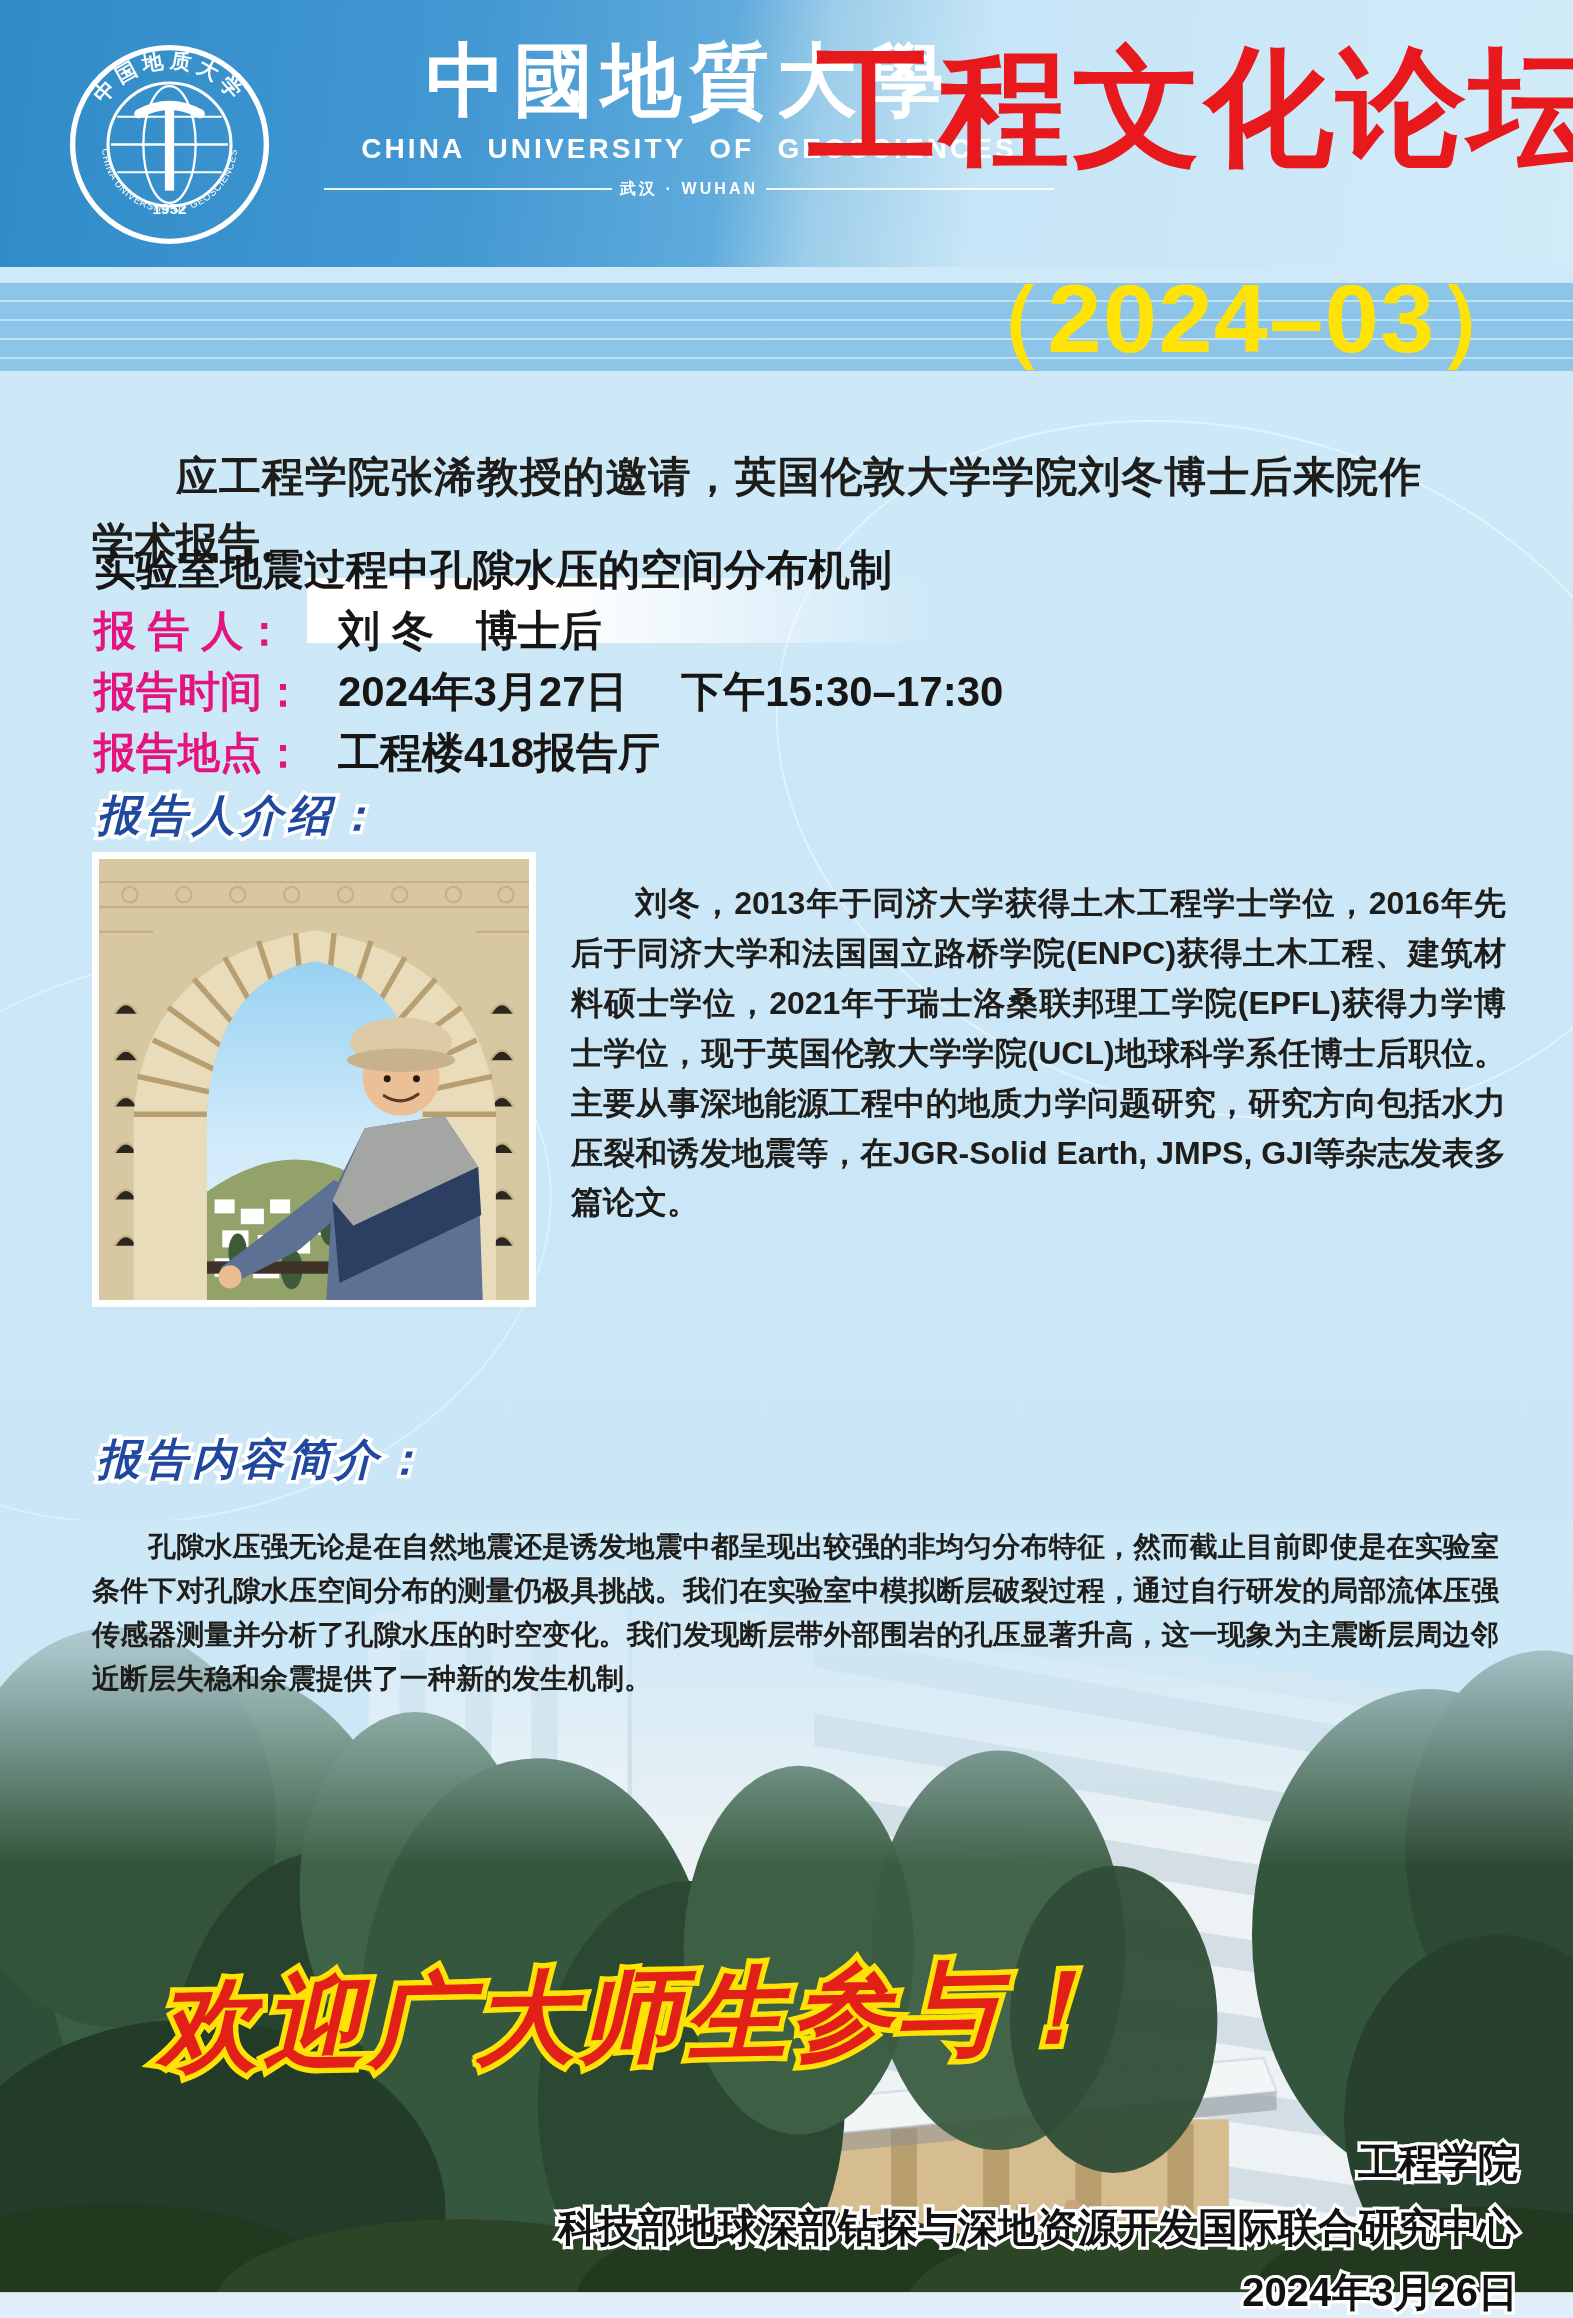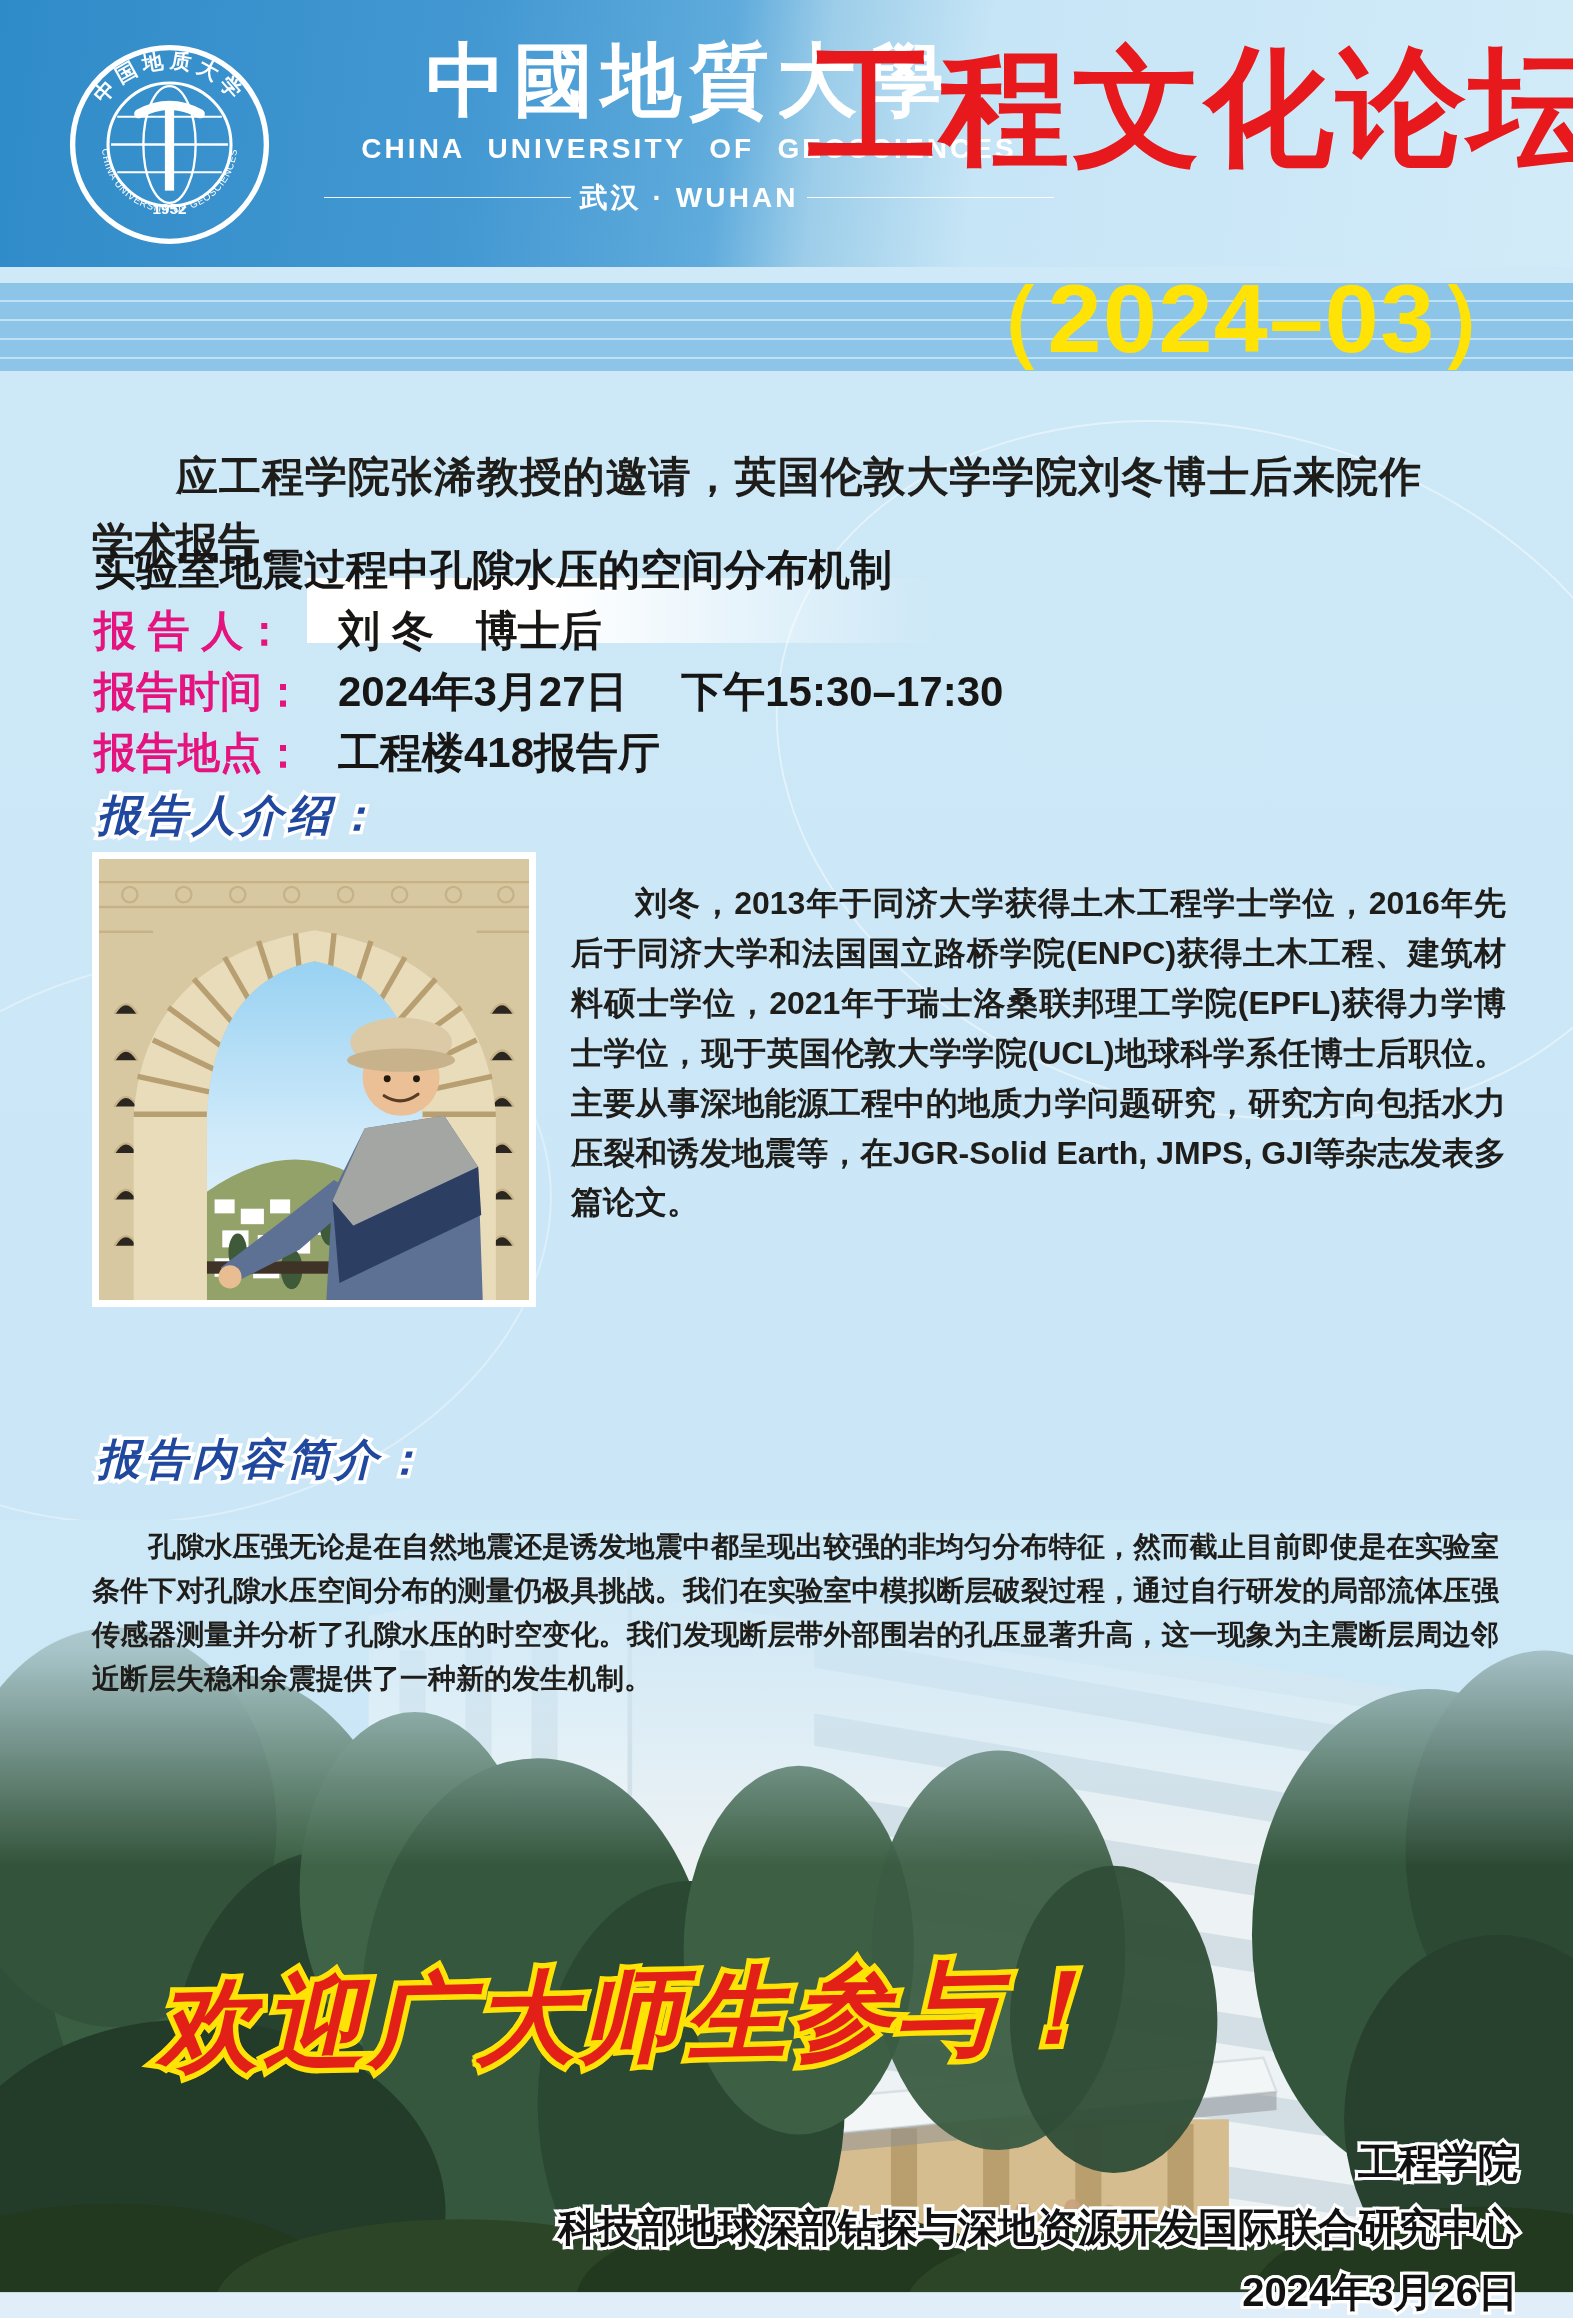--- a/index.html
+++ b/index.html
@@ -8,21 +8,21 @@
     background:linear-gradient(180deg,#d4ebf9 0%,#cde8f7 18%,#cbe7f7 60%,#c9e5f6 100%);
     font-family:"Liberation Sans","DejaVu Sans",sans-serif;
   }
   
   .header{position:absolute;left:0;top:0;width:1573px;height:267px;
     background:linear-gradient(97deg,#2f8bc8 0%,#4398d2 30%,#5fabdc 46%,#9ccde9 52%,#c6e5f6 62%,#d2ebf9 100%);}
   .logo{position:absolute;left:68px;top:43px;width:203px;height:203px;}
   .uni-block{position:absolute;left:278px;top:31px;width:822px;text-align:center;color:#fff;}
   .uni-cn{font-size:80px;font-weight:700;letter-spacing:7.7px;line-height:1.25;white-space:nowrap;}
   .uni-en{font-size:28px;font-weight:bold;letter-spacing:3.1px;word-spacing:12.3px;margin-top:1.5px;white-space:nowrap;}
-  .uni-city-row{display:flex;align-items:center;gap:8px;margin:14px 46px 0 46px;font-size:28px;font-weight:bold;letter-spacing:3.1px;justify-content:space-between;}
+  .uni-city-row{display:flex;align-items:center;gap:8px;margin:14px 46px 0 46px;font-size:16px;font-weight:bold;letter-spacing:3.1px;justify-content:space-between;}
   .uni-rule{flex:1;height:1.5px;background:rgba(255,255,255,.9);}
   .forum-title{position:absolute;left:808px;top:21.5px;width:761px;text-align:center;
     font-size:129px;font-weight:900;color:#e8191d;letter-spacing:3.1px;white-space:nowrap;}
   
   .banner{position:absolute;left:0;top:283px;width:1573px;height:88px;
     background:repeating-linear-gradient(180deg,rgba(255,255,255,0) 0 17px,rgba(235,248,255,.55) 17px 19px),#8cc5e7;}
   .banner-box{position:absolute;left:307px;top:295px;width:630px;height:65px;
     background:linear-gradient(90deg,#ffffff 0%,#ffffff 40%,rgba(255,255,255,0) 100%);}
   .issue{position:absolute;left:949px;top:255px;width:569px;text-align:center;
     font-size:97px;font-weight:900;color:#ffe206;letter-spacing:1.5px;white-space:nowrap;}

